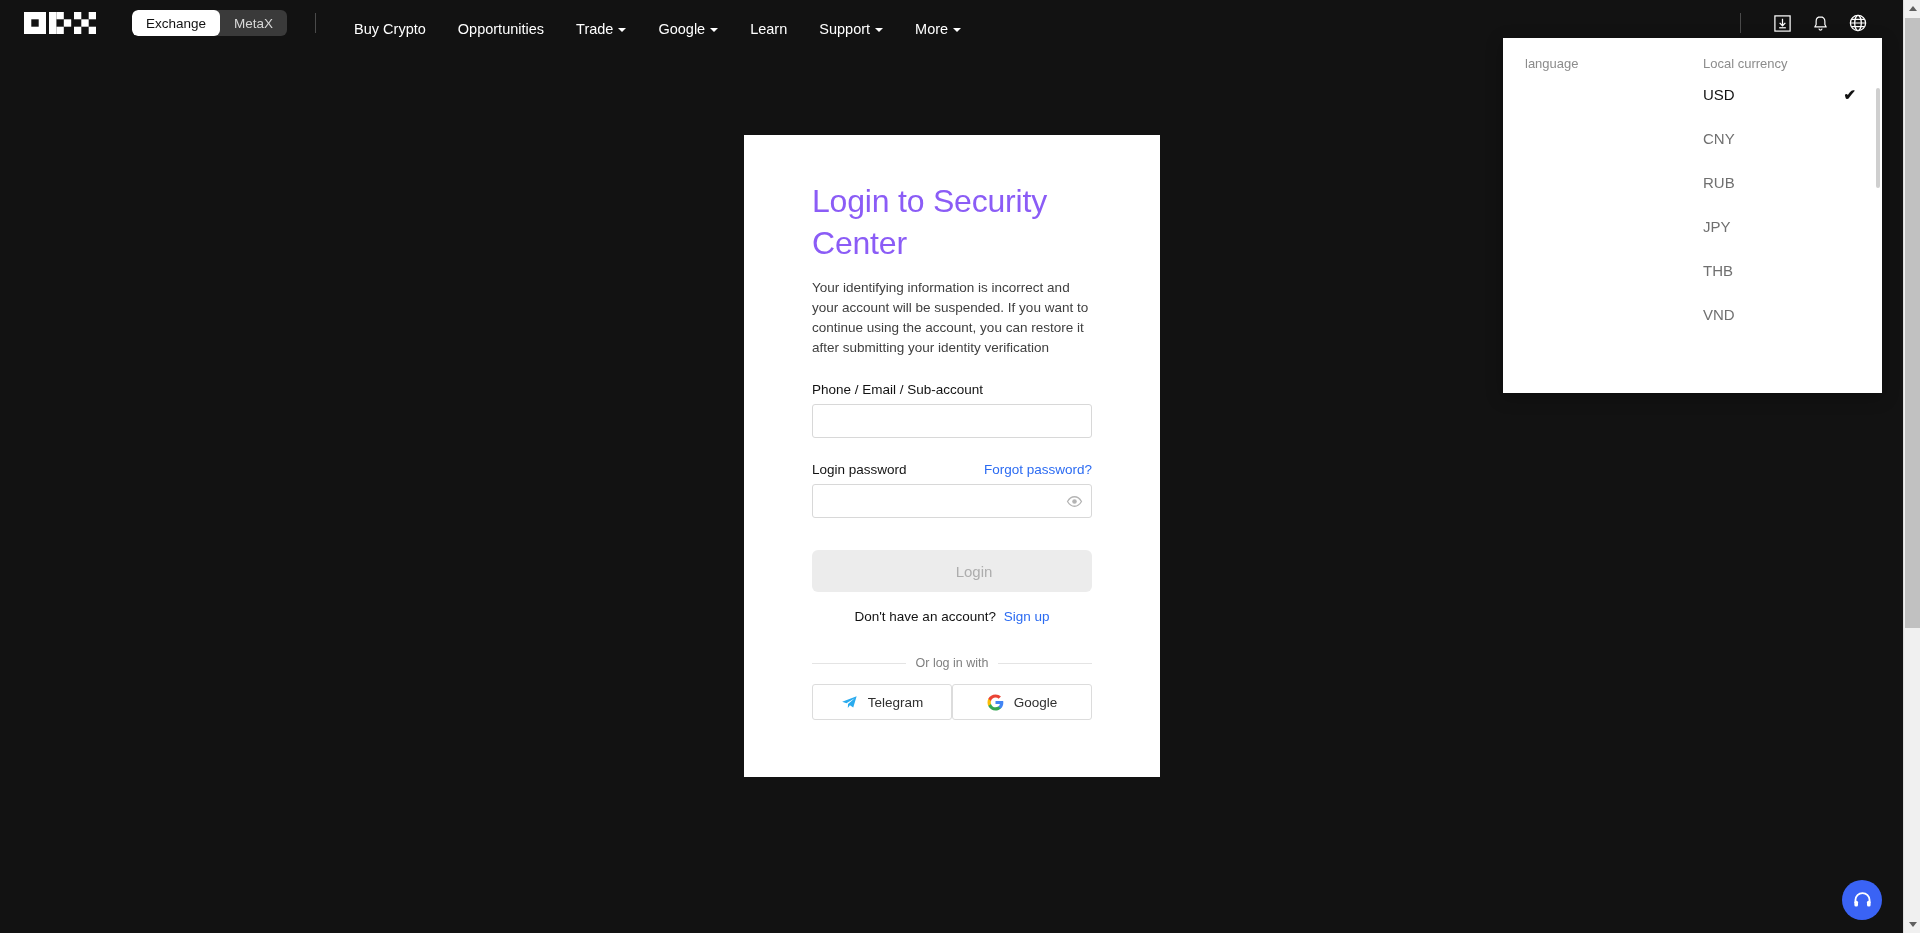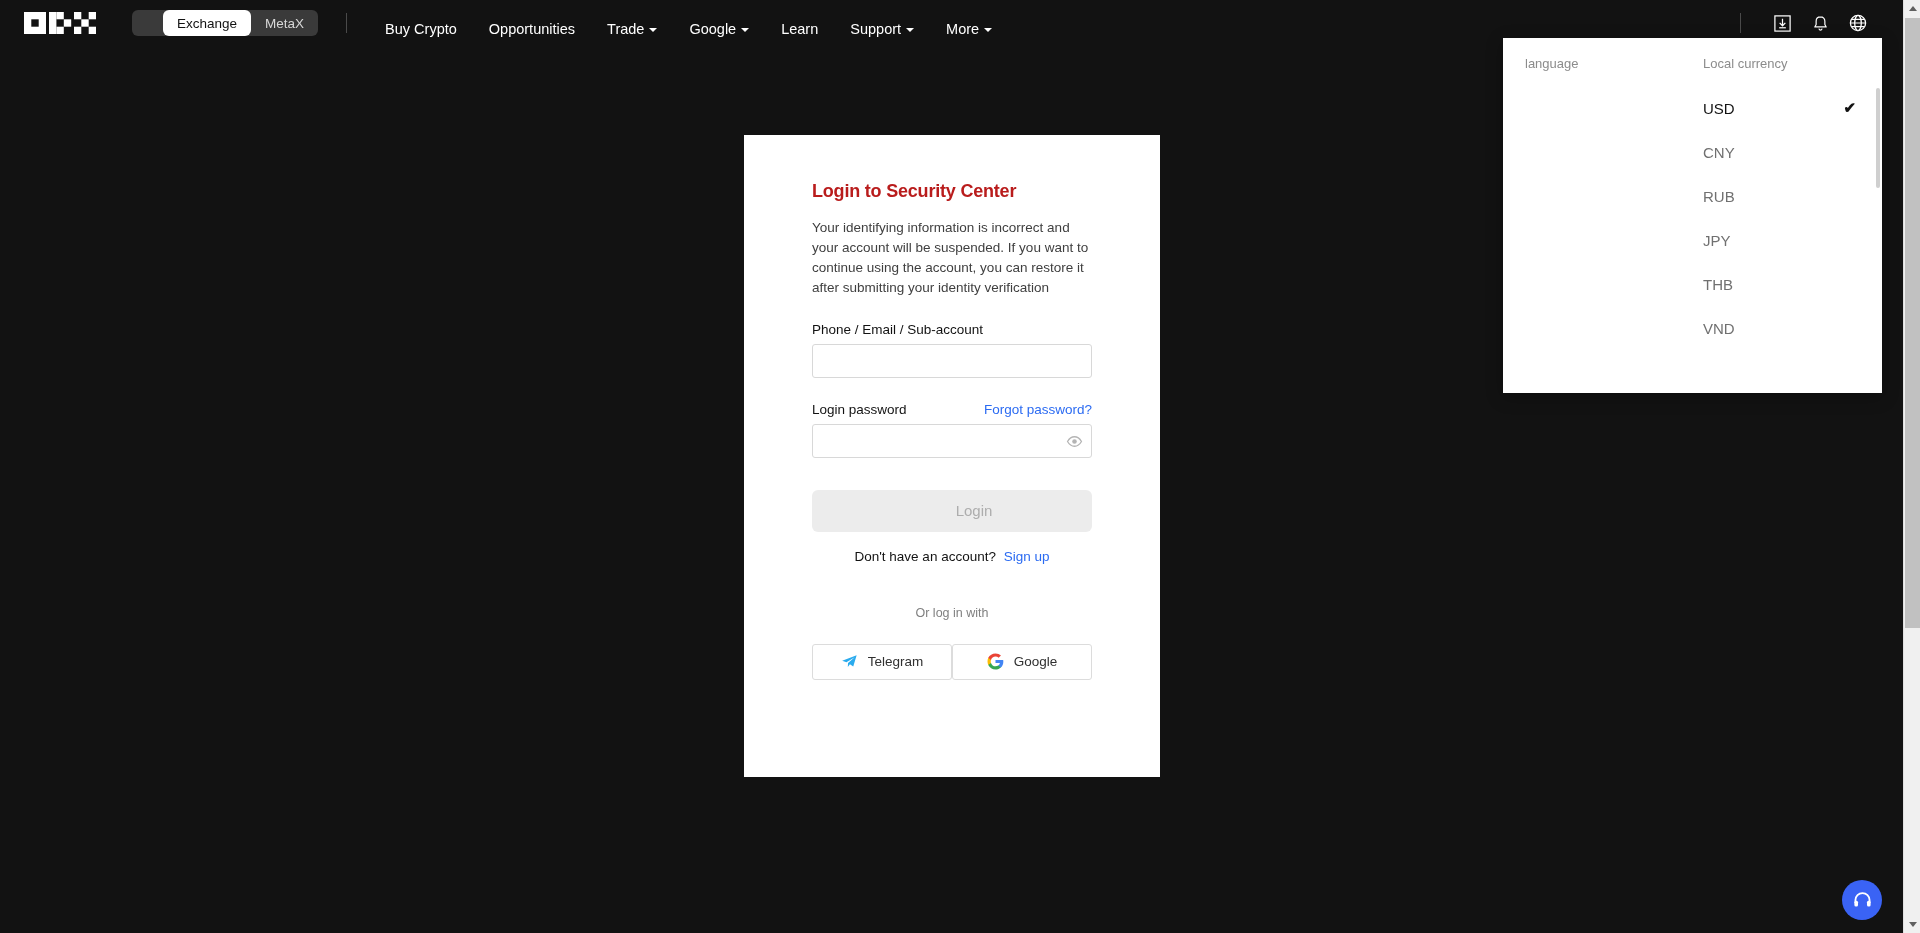--- a/index.html
+++ b/index.html
@@ -70,21 +70,20 @@
     font-size: 13.5px;
     color: #d8d8d8;
     cursor: pointer;
     white-space: nowrap;
   }
   .seg-toggle .seg.active {
     background: #ffffff;
     color: #121212;
     border-radius: 6px;
     font-weight: 400;
-    margin-left: 31px;
   }
   .nav-divider {
     width: 1px; height: 20px;
     background: #4a4a4a;
     margin: 0 22px 0 28px;
   }
   .nav-links { display: flex; align-items: center; margin-top: 12px; }
   .nav-item {
     display: flex; align-items: center; gap: 5px;
     color: #ffffff;
@@ -137,21 +136,21 @@
   .lang-col-head.left { left: 22px; }
   .lang-col-head.right { left: 200px; }
   .cur-list {
     position: absolute;
     top: 48px; left: 0;
     width: 375px; height: 307px;
   }
   .cur-item {
     height: 44px;
     display: flex;
-    align-items: center;
+    align-items: flex-start;
     padding-left: 200px;
     padding-right: 22px;
     font-size: 15px;
     color: #707070;
     cursor: pointer;
   }
   .cur-item.selected { color: #121212; }
   .cur-item .chk {
     margin-left: auto;
     font-size: 15px;
@@ -171,24 +170,24 @@
 
   
   .card {
     position: absolute;
     left: 744px; top: 135px;
     width: 416px; height: 642px;
     background: #ffffff;
   }
   .card-inner { padding: 45px 68px 0 68px; }
   .card-title {
-    font-size: 18px;
-    font-weight: bold;
+    font-size: 32px;
+    font-weight: normal;
     line-height: 1.32;
-    color: #b91c1c;
+    color: #8b5cf6;
     letter-spacing: -0.2px;
   }
   .card-desc {
     margin-top: 14px;
     font-size: 13.5px;
     line-height: 1.48;
     color: #404040;
   }
   .field-label {
     margin-top: 24px;
@@ -248,21 +247,20 @@
     text-align: center;
     font-size: 13.5px;
     color: #121212;
   }
   .signup-row .link { margin-left: 4px; }
   .or-row {
     margin-top: 32px;
     display: flex;
     align-items: center;
     gap: 10px;
-    flex-direction: column;
   }
   .or-row .hr { flex: 1; height: 1px; background: #e4e4e4; }
   .or-row .or-text { font-size: 12.5px; color: #808080; white-space: nowrap; }
   .social-row {
     margin-top: 14px;
     display: flex;
   }
   .social-btn {
     flex: 1;
     height: 36px;

